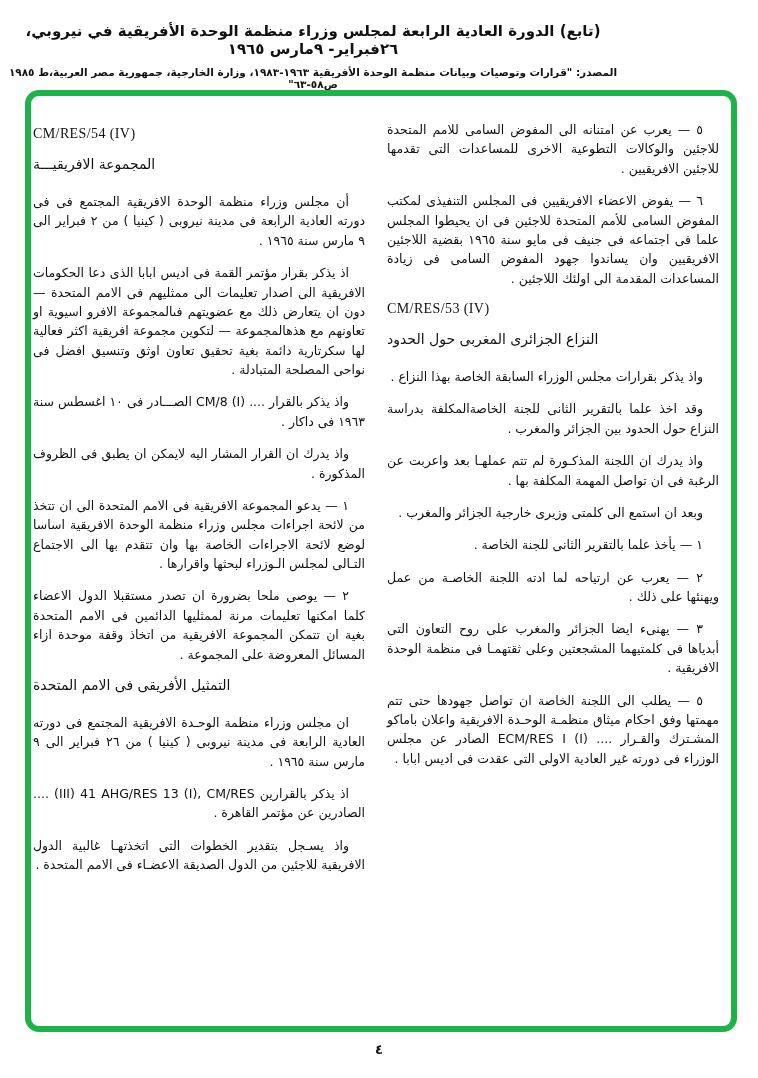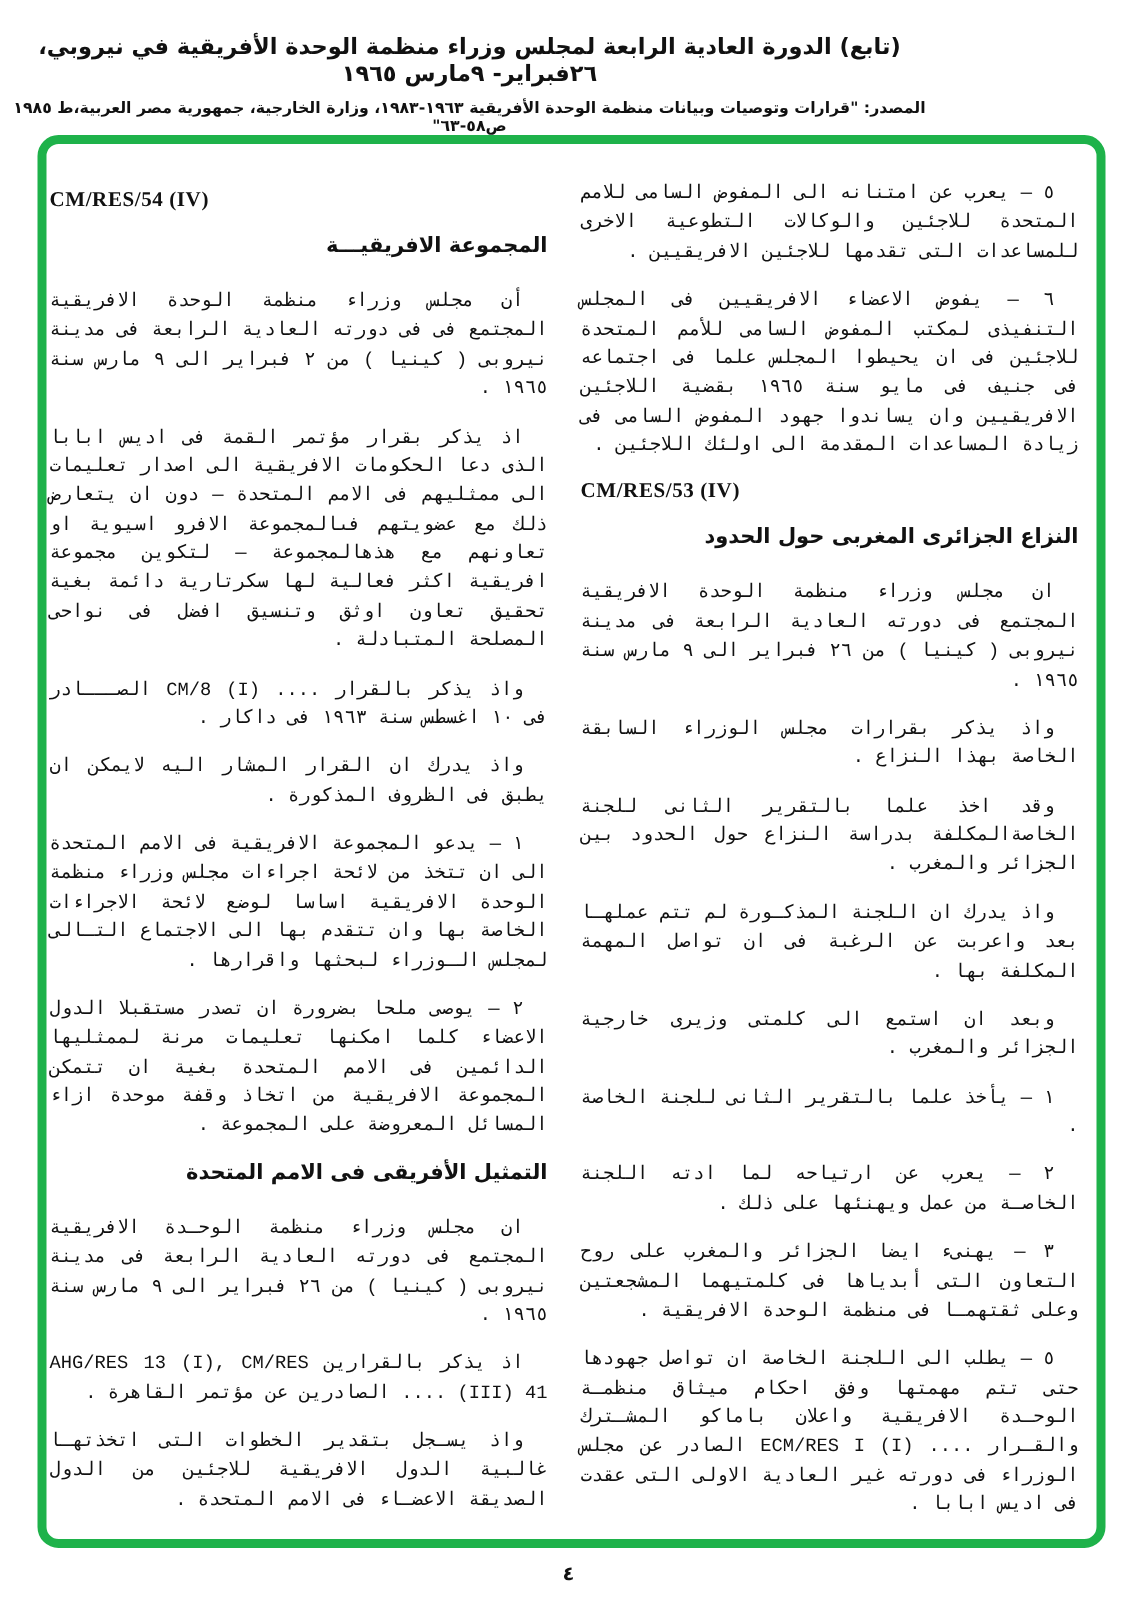--- a/index.html
+++ b/index.html
@@ -17,31 +17,31 @@
     overflow:hidden;background:#fff;
   }
   .columns{
     display:flex;direction:rtl;gap:22px;
     padding:24px 12px 8px 28px;box-sizing:border-box;
   }
   .col{width:332px;flex:0 0 332px;}
   .block-code{
     direction:ltr;text-align:left;unicode-bidi:embed;
     font-family:"Liberation Serif","DejaVu Serif",serif;
-    font-weight:700;font-size:14px;letter-spacing:.4px;
+    font-weight:400;font-size:14px;letter-spacing:.4px;
     margin:6px 0 14px;
   }
   .block-title{
-    direction:rtl;text-align:right;font-weight:700;font-size:14px;
+    direction:rtl;text-align:left;font-weight:400;font-size:14px;
     margin:2px 0 20px;
   }
   .block-para{
     direction:rtl;text-align:justify;text-justify:inter-word;
     font-size:12.5px;line-height:1.55;font-weight:500;
-    margin:0 0 13px;text-indent:16px;font-family:Liberation Mono, monospace;
+    margin:0 0 13px;text-indent:16px;
   }
   .footer{
     position:absolute;top:1042px;left:0;width:758px;text-align:center;
     font-size:13px;font-weight:700;
   }
 </style>
 </head>
 <body>
 
 <div class="header">
@@ -49,21 +49,20 @@
   <div class="line2">المصدر: "قرارات وتوصيات وبيانات منظمة الوحدة الأفريقية ١٩٦٣-١٩٨٣، وزارة الخارجية، جمهورية مصر العربية،ط ١٩٨٥ ص٥٨-٦٣"</div>
 </div>
 
 <div class="frame">
   <div class="columns">
     <div class="col">
         <div class="block-para">٥ — يعرب عن امتنانه الى المفوض السامى للامم المتحدة للاجئين والوكالات التطوعية الاخرى للمساعدات التى تقدمها للاجئين الافريقيين .</div>
         <div class="block-para">٦ — يفوض الاعضاء الافريقيين فى المجلس التنفيذى لمكتب المفوض السامى للأمم المتحدة للاجئين فى ان يحيطوا المجلس علما فى اجتماعه فى جنيف فى مايو سنة ١٩٦٥ بقضية اللاجئين الافريقيين وان يساندوا جهود المفوض السامى فى زيادة المساعدات المقدمة الى اولئك اللاجئين .</div>
         <div class="block-code">CM/RES/53  (IV)</div>
         <div class="block-title">النزاع الجزائرى المغربى حول الحدود</div>
-        <div class="block-para">ان مجلس وزراء منظمة الوحدة الافريقية المجتمع فى دورته العادية الرابعة فى مدينة نيروبى ( كينيا ) من ٢٦ فبراير الى ٩ مارس سنة ١٩٦٥ .</div>
         <div class="block-para">واذ يذكر بقرارات مجلس الوزراء السابقة الخاصة بهذا النزاع .</div>
         <div class="block-para">وقد اخذ علما بالتقرير الثانى للجنة الخاصةالمكلفة بدراسة النزاع حول الحدود بين الجزائر والمغرب .</div>
         <div class="block-para">واذ يدرك ان اللجنة المذكـورة لم تتم عملهـا بعد واعربت عن الرغبة فى ان تواصل المهمة المكلفة بها .</div>
         <div class="block-para">وبعد ان استمع الى كلمتى وزيرى خارجية الجزائر والمغرب .</div>
         <div class="block-para">١ — يأخذ علما بالتقرير الثانى للجنة الخاصة .</div>
         <div class="block-para">٢ — يعرب عن ارتياحه لما ادته اللجنة الخاصـة من عمل ويهنئها على ذلك .</div>
         <div class="block-para">٣ — يهنىء ايضا الجزائر والمغرب على روح التعاون التى أبدياها فى كلمتيهما المشجعتين وعلى ثقتهمـا فى منظمة الوحدة الافريقية .</div>
         <div class="block-para">٥ — يطلب الى اللجنة الخاصة ان تواصل جهودها حتى تتم مهمتها وفق احكام ميثاق منظمـة الوحـدة الافريقية واعلان باماكو المشـترك والقـرار .... ECM/RES I (I) الصادر عن مجلس الوزراء فى دورته غير العادية الاولى التى عقدت فى اديس ابابا .</div>
       </div>
     <div class="col">

